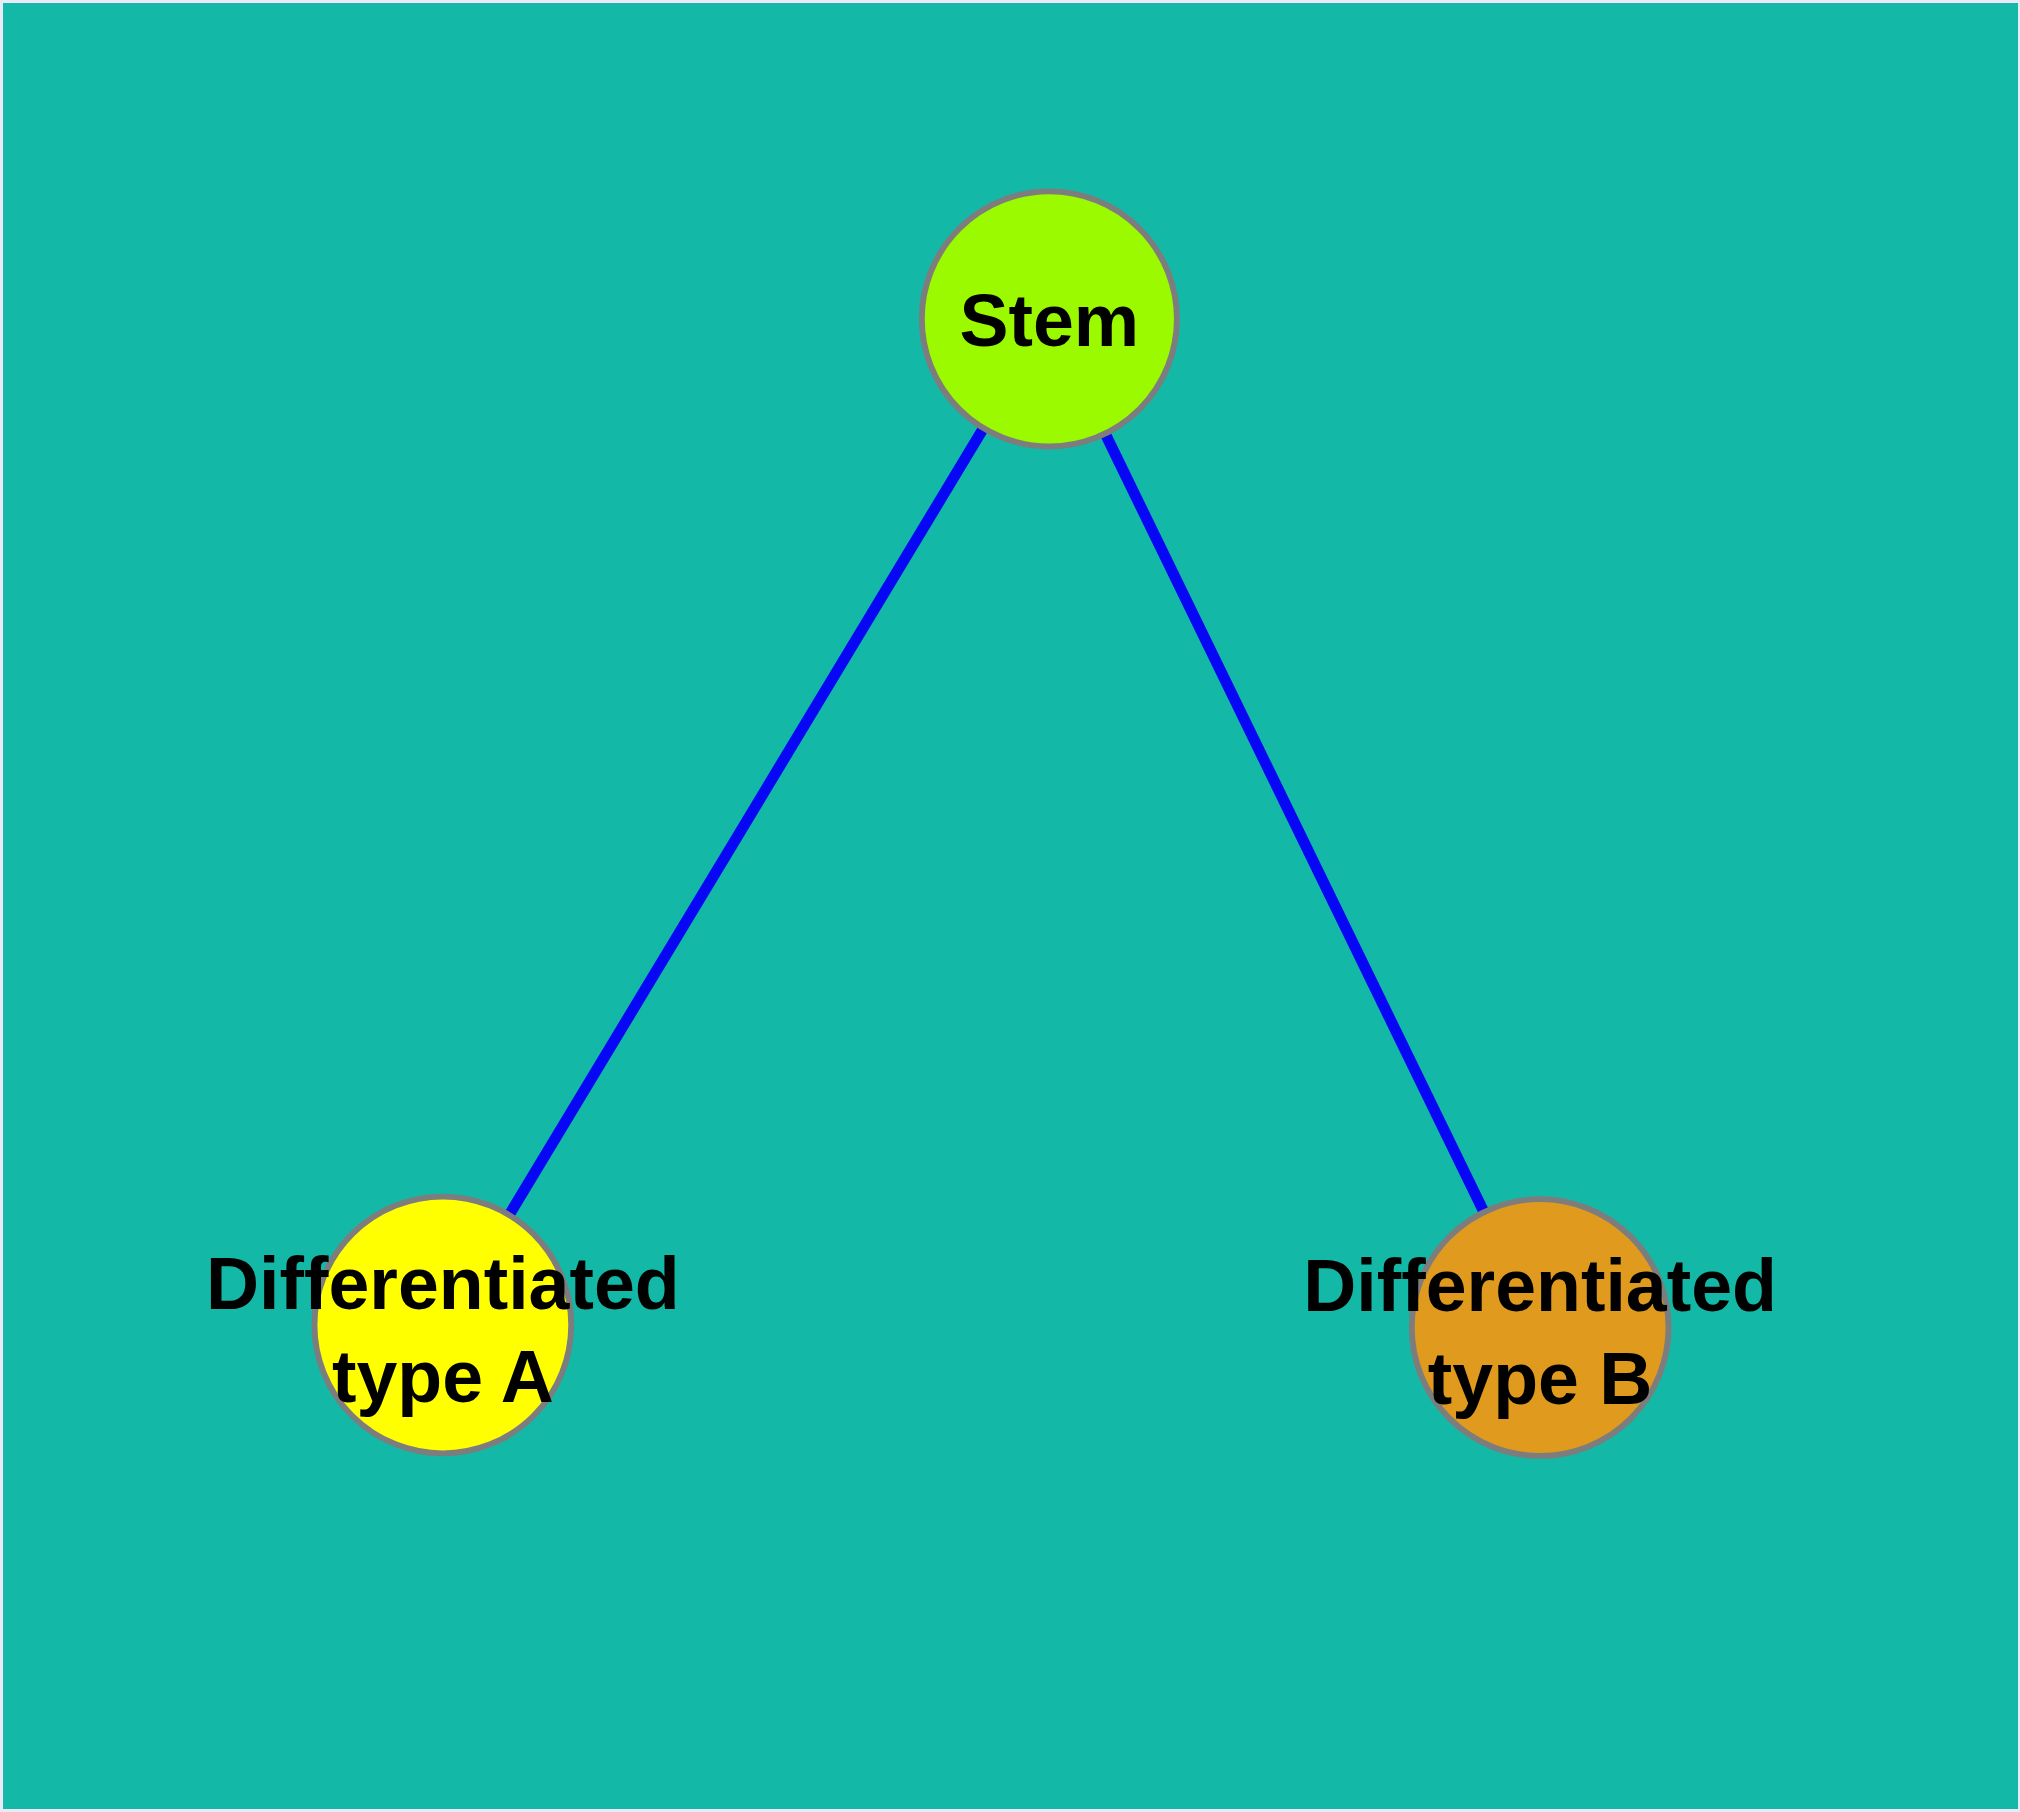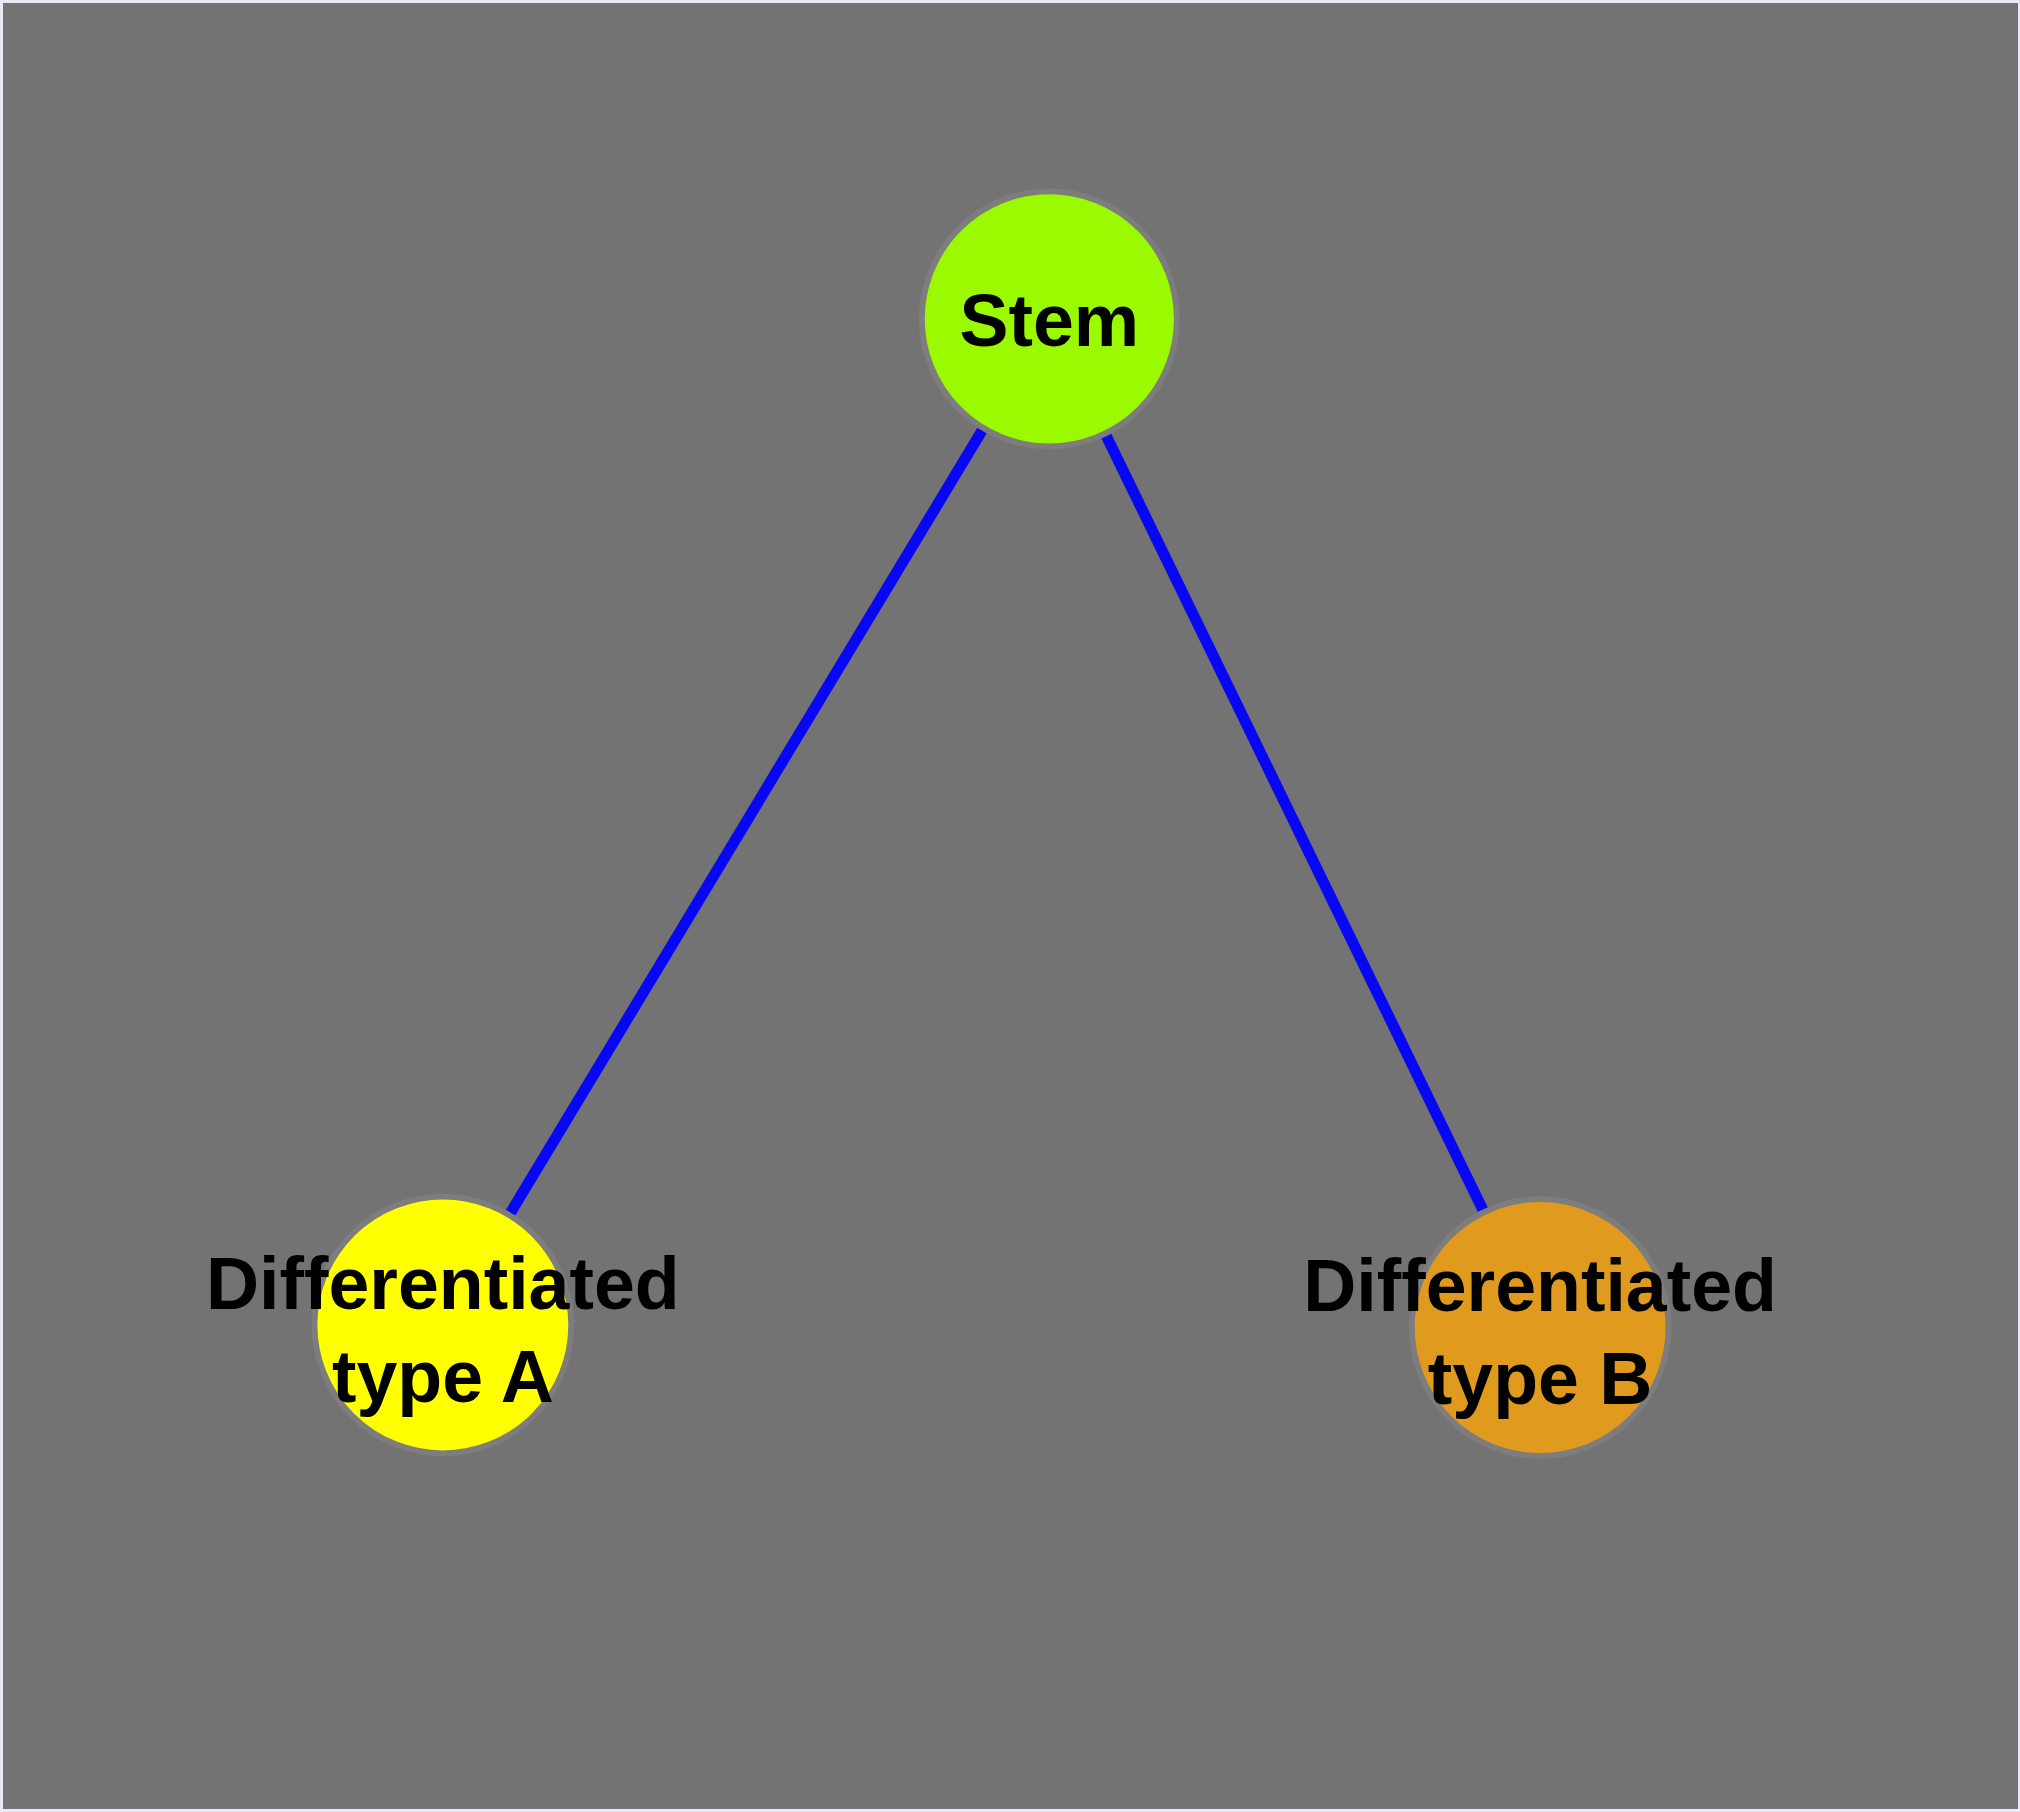--- a/index.html
+++ b/index.html
@@ -30,21 +30,21 @@
   .node-label {
     font-family: "Liberation Sans", sans-serif;
     font-weight: bold;
     font-size: 87px;
     text-anchor: middle;
   }
 </style>
 </head>
 <body>
 
-<div class="page" style="background: #737373;">
+<div class="page" style="background: #14b8a6;">
   <svg class="diagram" viewBox="0 0 2384 2138" preserveAspectRatio="xMidYMid meet">
 
     <line class="edge" x1="1238" y1="374" x2="520" y2="1565" stroke="#0707f5"></line>
     <line class="edge" x1="1238" y1="374" x2="1819" y2="1568" stroke="#0707f5"></line>
 
     <circle class="node-circle" cx="1238" cy="374" r="151" fill="#9bfa00" stroke="#7d7d7d"></circle>
     <circle class="node-circle" cx="520" cy="1565" r="152" fill="#ffff00" stroke="#7d7d7d"></circle>
     <circle class="node-circle" cx="1819" cy="1568" r="152" fill="#e09a1e" stroke="#7d7d7d"></circle>
 
     <text class="node-label" x="1238" y="406" fill="#000000">Stem</text>

